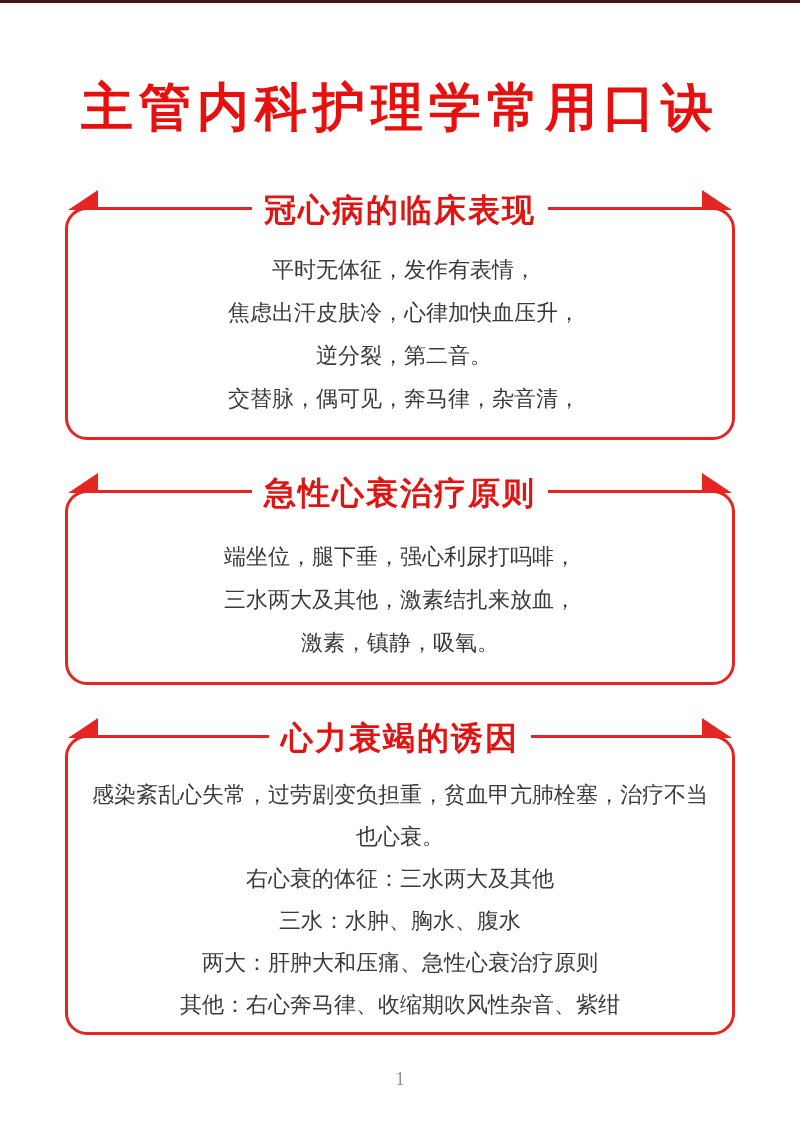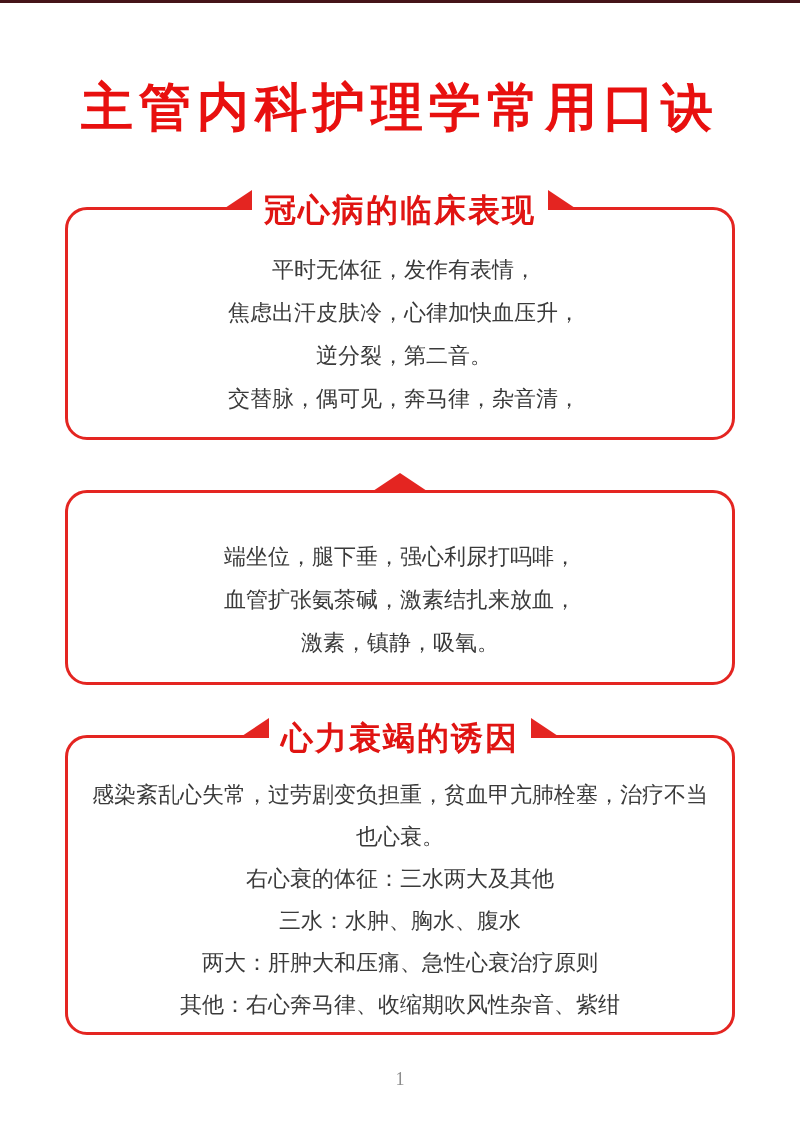--- a/index.html
+++ b/index.html
@@ -39,21 +39,21 @@
   .box.b1 { margin-top: 60px; height: 233px; }
   .box.b2 { margin-top: 50px; height: 195px; }
   .box.b3 { margin-top: 50px; height: 300px; }
 
   .box-title {
     position: absolute;
     top: -23px;
     left: 0;
     width: 100%;
     display: flex;
-    justify-content: center;
+    justify-content: space-between;
     align-items: flex-start;
     pointer-events: none;
   }
   .tri {
     width: 0;
     height: 0;
     border-bottom: 20px solid #e42521;
     margin-top: 3px;
   }
   .tri-left  { border-left: 30px solid transparent; }
@@ -99,25 +99,26 @@
       <p>平时无体征，发作有表情，</p>
       <p>焦虑出汗皮肤冷，心律加快血压升，</p>
       <p>逆分裂，第二音。</p>
       <p>交替脉，偶可见，奔马律，杂音清，</p>
     </div>
   </section>
 
   <section class="box b2">
     <div class="box-title">
       <span class="tri tri-left"></span>
+      <span class="box-title-text">急性心衰治疗原则</span>
       <span class="tri tri-right"></span>
     </div>
     <div class="box-body">
       <p>端坐位，腿下垂，强心利尿打吗啡，</p>
-      <p>血管扩张氨茶碱，激素结扎来放血，</p>
+      <p>三水两大及其他，激素结扎来放血，</p>
       <p>激素，镇静，吸氧。</p>
     </div>
   </section>
 
   <section class="box b3">
     <div class="box-title">
       <span class="tri tri-left"></span>
       <span class="box-title-text">心力衰竭的诱因</span>
       <span class="tri tri-right"></span>
     </div>

